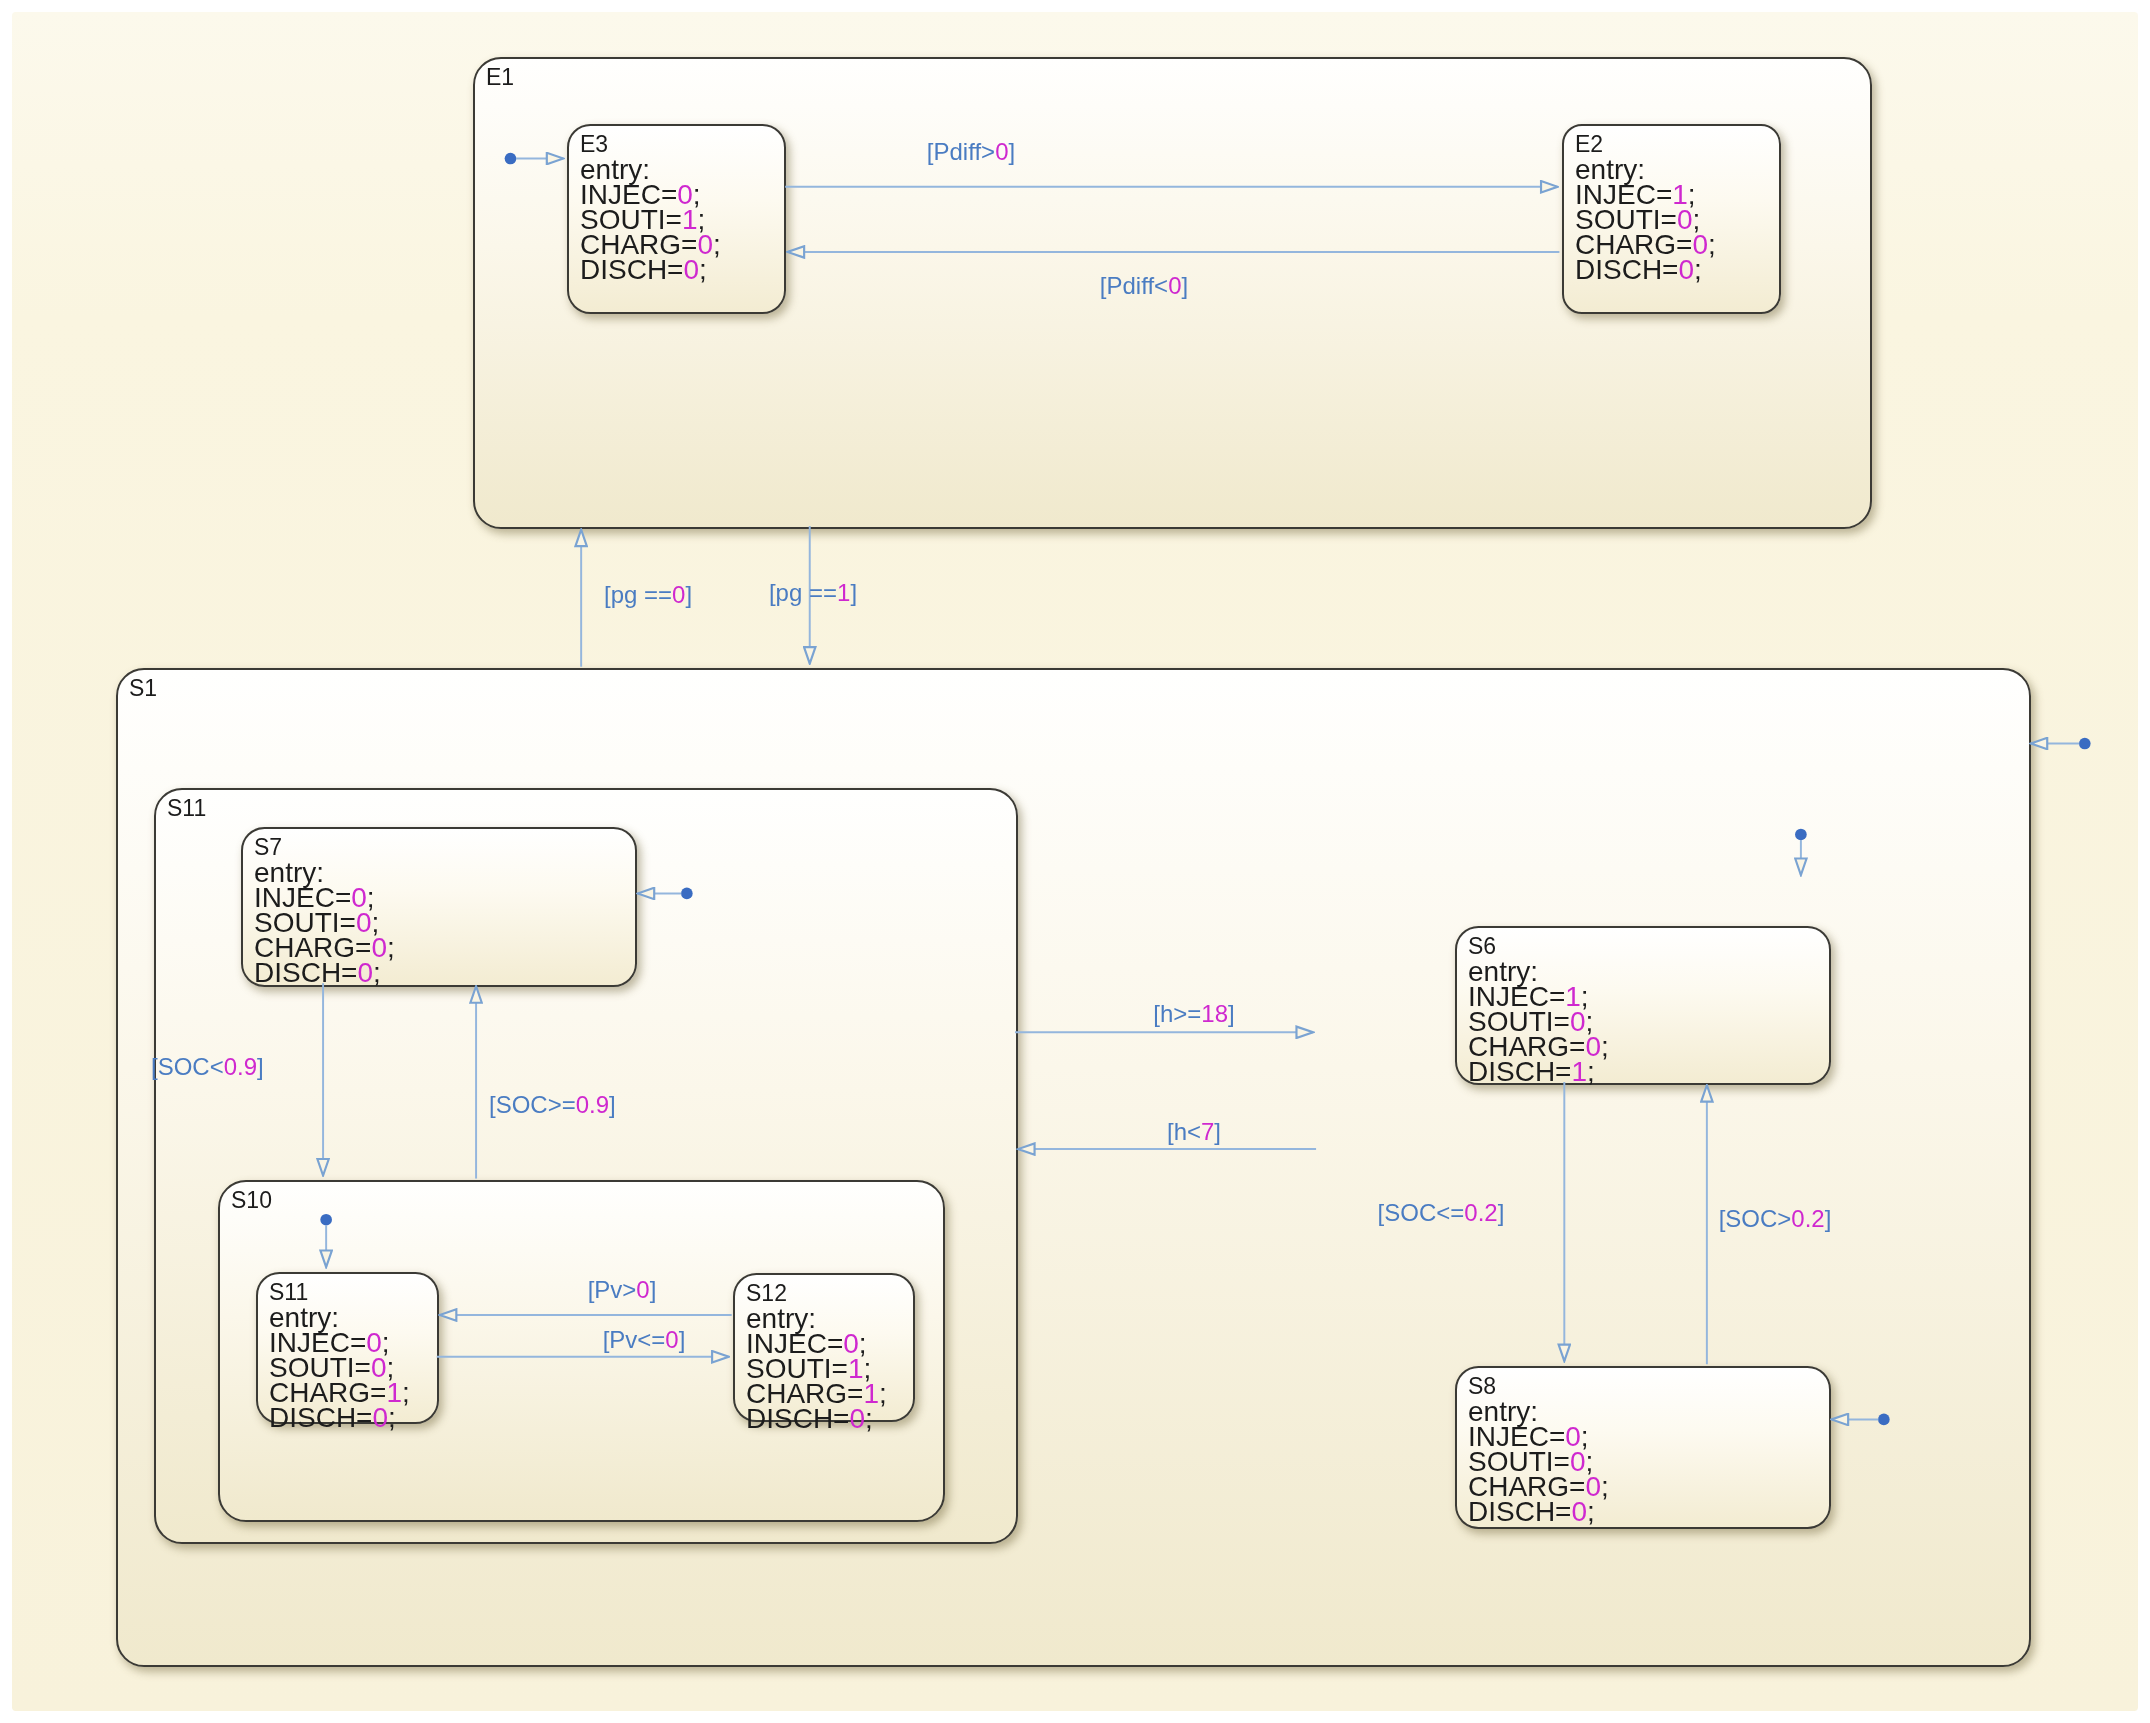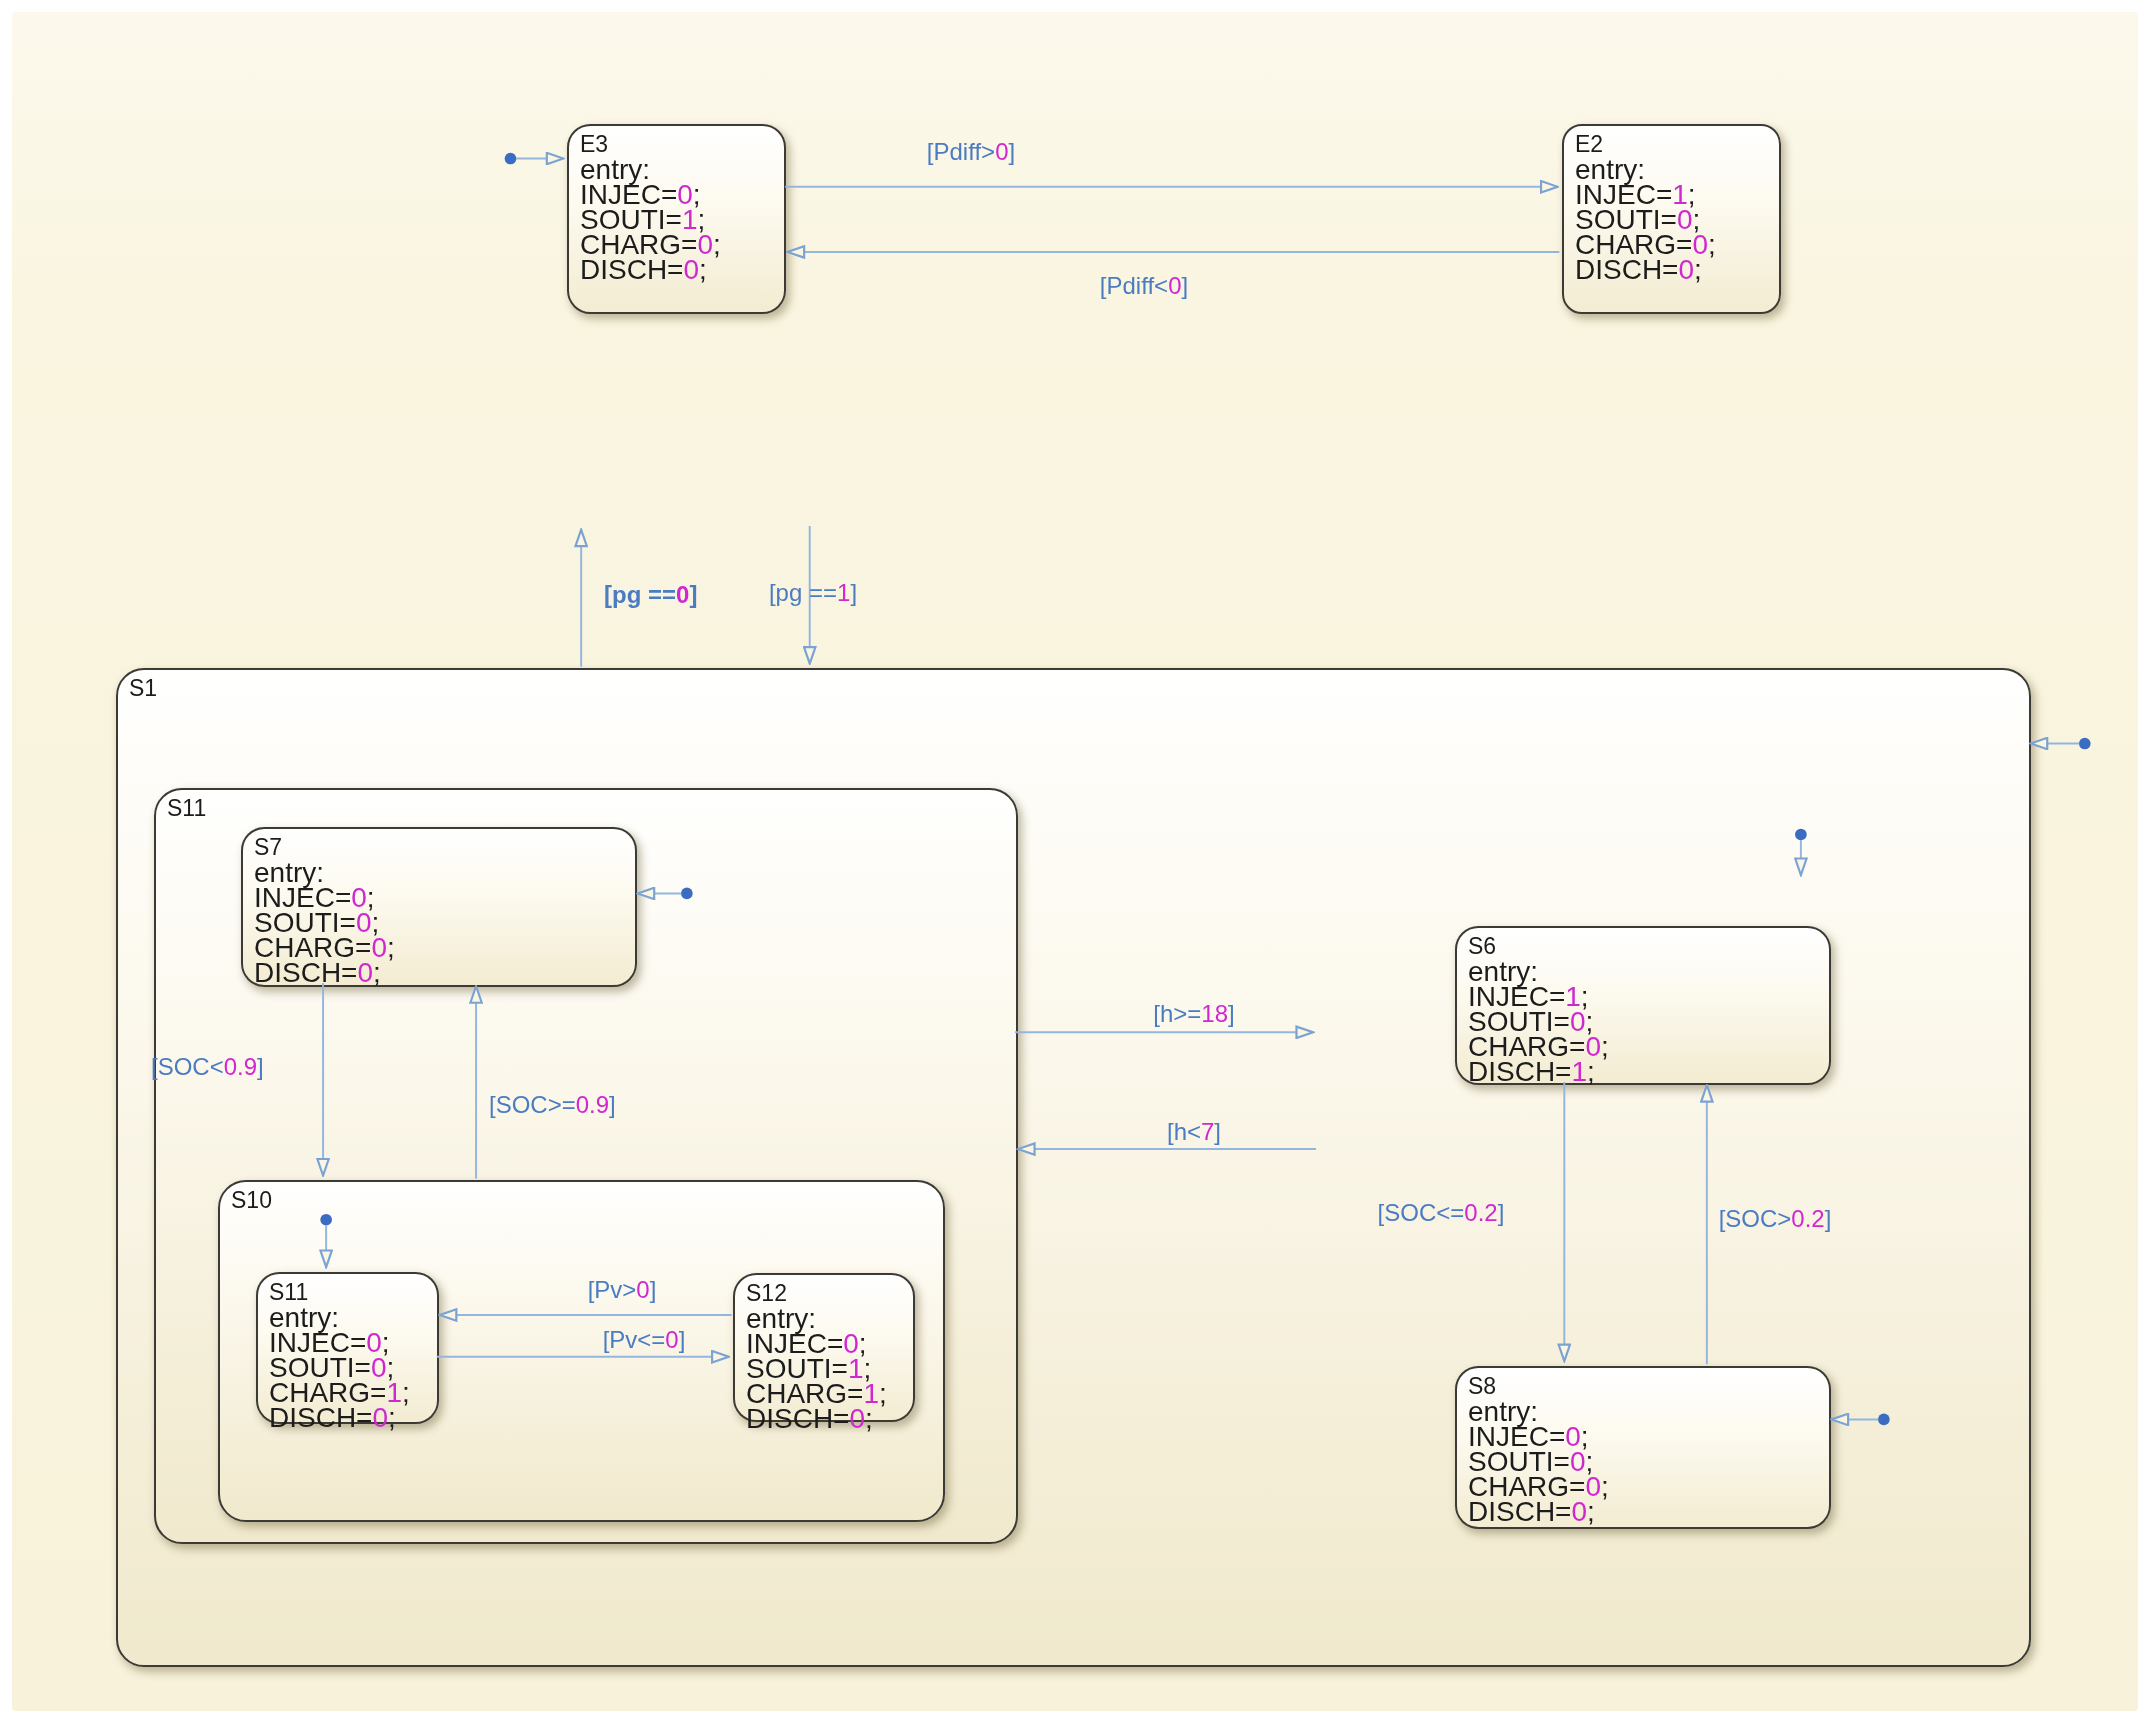--- a/index.html
+++ b/index.html
@@ -20,20 +20,23 @@
   .tlabel{position:absolute;font-size:24px;line-height:24.6px;color:#4a7cc2;white-space:nowrap;}
   .tlabel .v{color:#cf28cf;}
   .ctr{transform:translateX(-50%);}
 </style>
 </head>
 <body>
 
 <div id="stage">
   <div id="backdrop"></div>
 
+  <div class="state container" style="left:473px;top:57px;width:1395px;height:468px;">
+    <div class="sname">E1</div>
+  </div>
 
   <div class="state leaf" style="left:567px;top:124px;width:215px;height:186px;">
     <div class="sname">E3</div>
     <div class="sbody">
         <div class="line"><span>entry:</span></div>
         <div class="line"><span>INJEC=</span><span class="val">0</span><span>;</span></div>
         <div class="line"><span>SOUTI=</span><span class="val">1</span><span>;</span></div>
         <div class="line"><span>CHARG=</span><span class="val">0</span><span>;</span></div>
         <div class="line"><span>DISCH=</span><span class="val">0</span><span>;</span></div>
       </div>
@@ -167,21 +170,21 @@
 
       <circle cx="3065" cy="2310" r="9.5" fill="#3a6cc2" stroke="none"></circle>
       <line x1="3056" y1="2310" x2="2980" y2="2310" marker-end="url(#arrow)"></line>
     </g>
   </svg>
 
   <div class="tlabel ctr" style="left:971px;top:140px;"><span>[Pdiff&gt;</span><span class="v">0</span><span>]</span></div>
 
   <div class="tlabel ctr" style="left:1144px;top:274px;"><span>[Pdiff&lt;</span><span class="v">0</span><span>]</span></div>
 
-  <div class="tlabel" style="left:604px;top:583px;font-weight:bold;"><span>[pg ==</span><span class="v">0</span><span>]</span></div>
+  <div class="tlabel" style="left:604px;top:583px;"><span>[pg ==</span><span class="v">0</span><span>]</span></div>
 
   <div class="tlabel ctr" style="left:813px;top:581px;"><span>[pg ==</span><span class="v">1</span><span>]</span></div>
 
   <div class="tlabel" style="left:151px;top:1055px;"><span>[SOC&lt;</span><span class="v">0.9</span><span>]</span></div>
 
   <div class="tlabel" style="left:489px;top:1093px;"><span>[SOC&gt;=</span><span class="v">0.9</span><span>]</span></div>
 
   <div class="tlabel ctr" style="left:1194px;top:1002px;"><span>[h&gt;=</span><span class="v">18</span><span>]</span></div>
 
   <div class="tlabel ctr" style="left:1194px;top:1120px;"><span>[h&lt;</span><span class="v">7</span><span>]</span></div>

